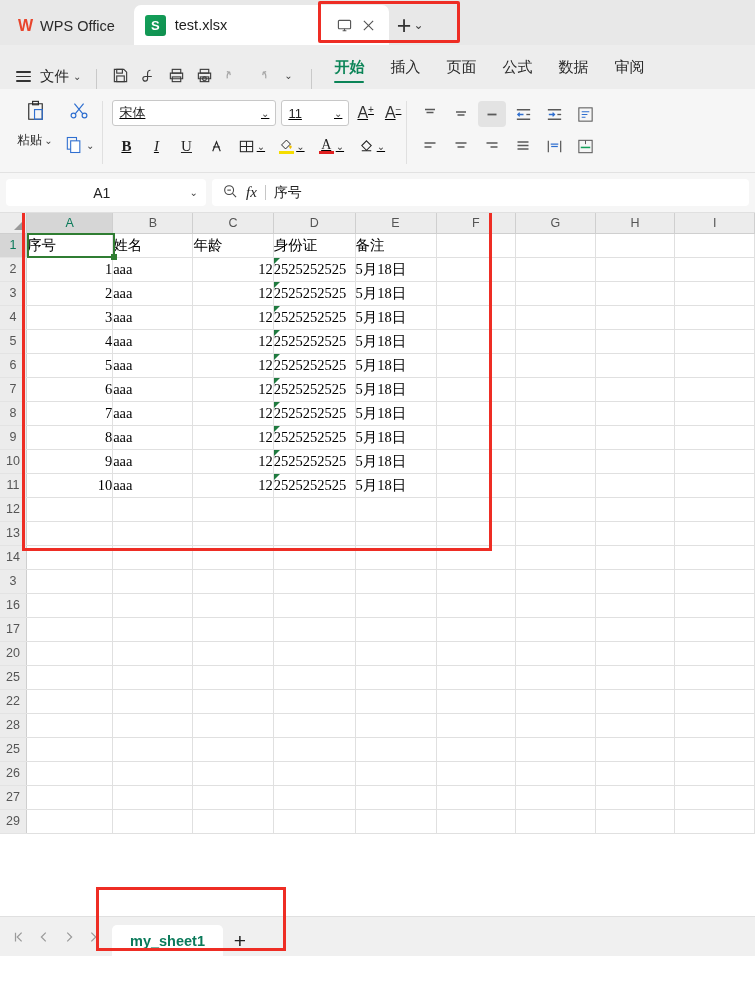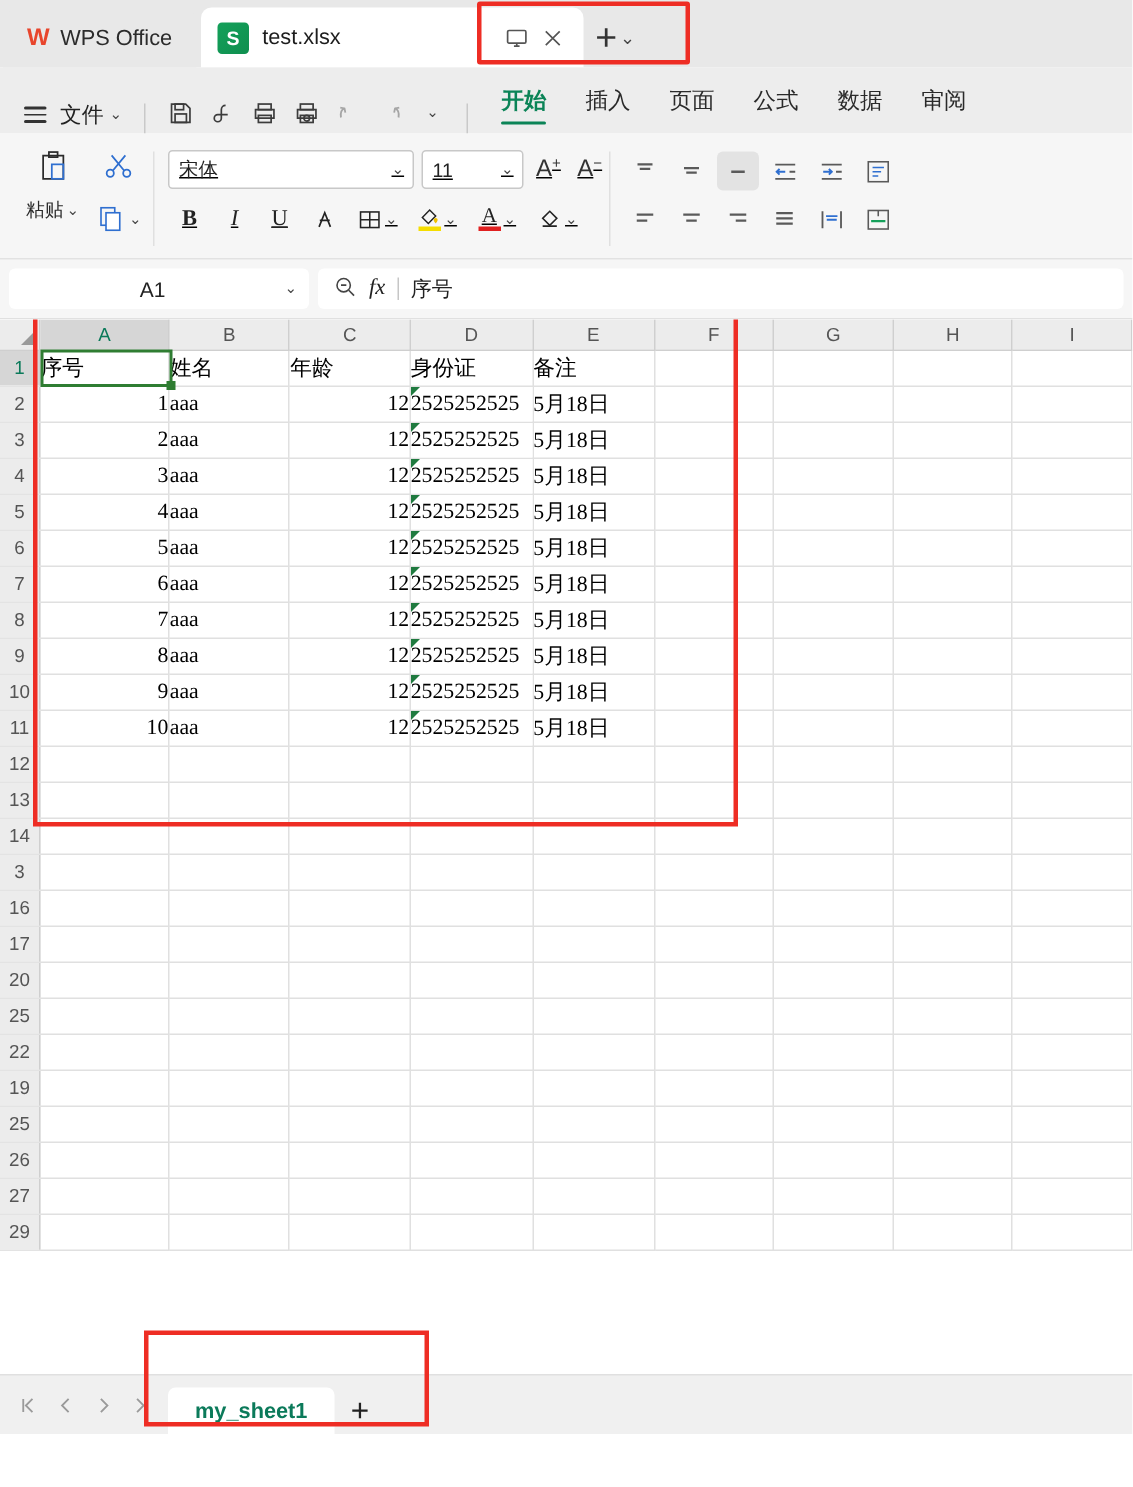--- a/index.html
+++ b/index.html
@@ -883,21 +883,21 @@
           <td class="cell" style="width: 82px;"></td>
           <td class="cell" style="width: 82px;"></td>
           <td class="cell" style="width: 82px;"></td>
           <td class="cell" style="width: 82px;"></td>
           <td class="cell" style="width: 82px;"></td>
           <td class="cell" style="width: 82px;"></td>
           <td class="cell" style="width: 82px;"></td>
           <td class="cell" style="width: 82px;"></td>
         </tr>
         <tr>
-          <td class="rowh">19</td>
+          <td class="rowh">28</td>
           <td class="cell" style="width: 88px;"></td>
           <td class="cell" style="width: 82px;"></td>
           <td class="cell" style="width: 82px;"></td>
           <td class="cell" style="width: 82px;"></td>
           <td class="cell" style="width: 82px;"></td>
           <td class="cell" style="width: 82px;"></td>
           <td class="cell" style="width: 82px;"></td>
           <td class="cell" style="width: 82px;"></td>
           <td class="cell" style="width: 82px;"></td>
         </tr>

